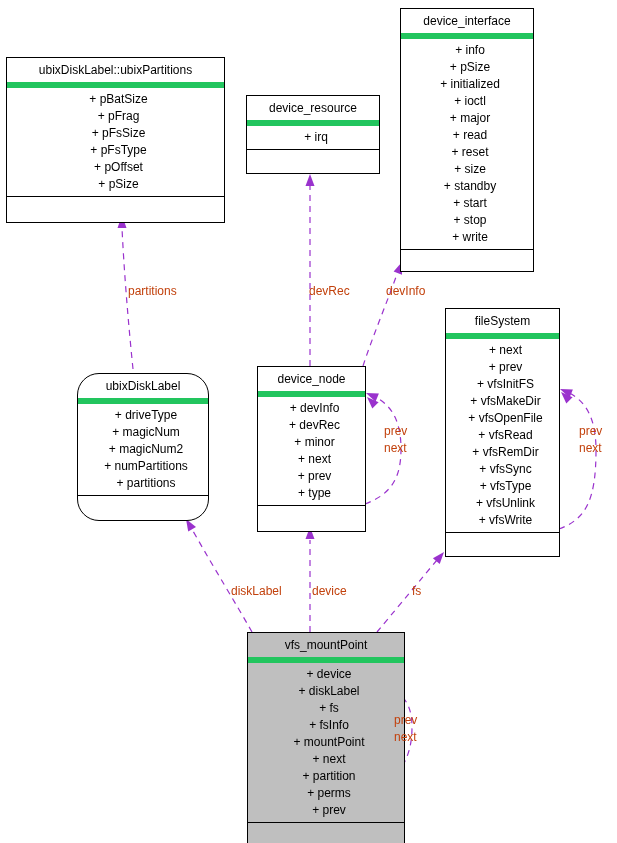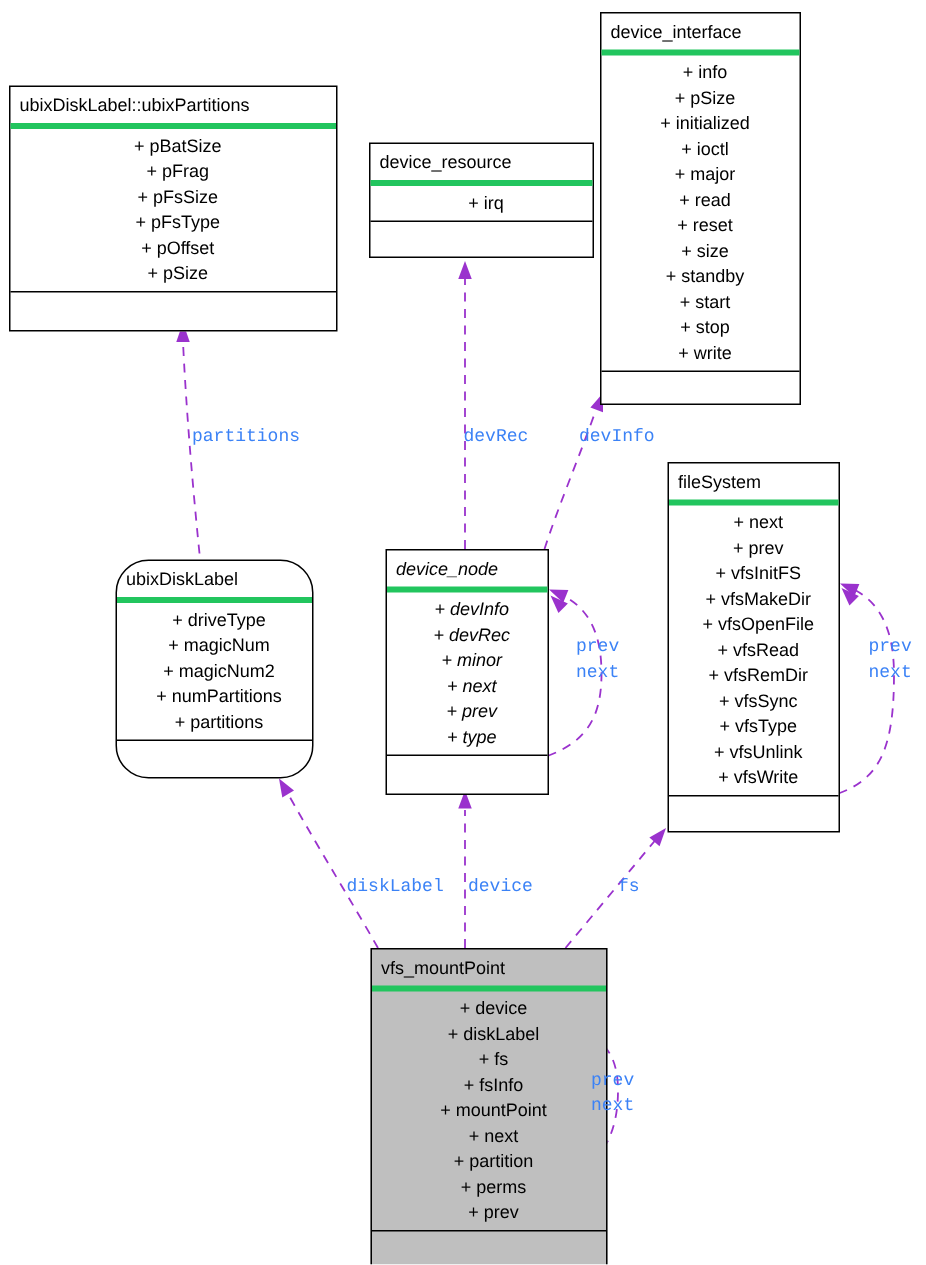--- a/index.html
+++ b/index.html
@@ -9,28 +9,28 @@
   }
   svg.edges{position:absolute;left:0;top:0;width:617px;height:843px;pointer-events:none;}
   svg.edges path{fill:none;stroke-width:1.2;stroke-dasharray:6,5;}
   svg.edges polygon{stroke:none;}
   .uml-box{
     position:absolute;background:#ffffff;border:1px solid #000;box-sizing:border-box;
     cursor:pointer;
   }
   .uml-box.highlight{background:#bfbfbf;}
   .uml-title{
-    padding:4px 6px;height:16px;line-height:16px;
-    border-bottom:4px solid #22c55e;white-space:nowrap;overflow:hidden;
+    text-align:center;padding:4px 6px;height:16px;line-height:16px;
+    border-bottom:6px solid #22c55e;white-space:nowrap;overflow:hidden;
   }
   .uml-fields{padding:3px 0 3px 6px;line-height:17px;text-align:center;}
   .uml-fields .field{white-space:nowrap;}
   .uml-empty{border-top:1px solid #000;}
   .edge-label{
-    position:absolute;line-height:17px;white-space:pre-line;color:#3b82f6;font-family:Liberation Mono, monospace;
+    position:absolute;line-height:17px;white-space:pre-line;color:#c2410c;
   }
 </style>
 </head>
 <body>
 
 <div class="canvas">
 
   <svg class="edges" xmlns="http://www.w3.org/2000/svg">
 
     <g>
@@ -88,21 +88,21 @@
         <div class="field">+ pBatSize</div>
         <div class="field">+ pFrag</div>
         <div class="field">+ pFsSize</div>
         <div class="field">+ pFsType</div>
         <div class="field">+ pOffset</div>
         <div class="field">+ pSize</div>
       </div>
     <div class="uml-empty" style="height:25px;"></div>
   </div>
 
-  <div class="uml-box" style="left:246px;top:95px;width:150px;">
+  <div class="uml-box" style="left:246px;top:95px;width:134px;">
     <div class="uml-title">device_resource</div>
     <div class="uml-fields">
         <div class="field">+ irq</div>
       </div>
     <div class="uml-empty" style="height:23px;"></div>
   </div>
 
   <div class="uml-box" style="left:400px;top:8px;width:134px;">
     <div class="uml-title">device_interface</div>
     <div class="uml-fields">
@@ -127,21 +127,21 @@
     <div class="uml-fields">
         <div class="field">+ driveType</div>
         <div class="field">+ magicNum</div>
         <div class="field">+ magicNum2</div>
         <div class="field">+ numPartitions</div>
         <div class="field">+ partitions</div>
       </div>
     <div class="uml-empty" style="height:24px;"></div>
   </div>
 
-  <div class="uml-box" style="left:257px;top:366px;width:109px;font-style:italic;">
+  <div class="uml-box" style="left:257px;top:366px;width:109px;">
     <div class="uml-title">device_node</div>
     <div class="uml-fields">
         <div class="field">+ devInfo</div>
         <div class="field">+ devRec</div>
         <div class="field">+ minor</div>
         <div class="field">+ next</div>
         <div class="field">+ prev</div>
         <div class="field">+ type</div>
       </div>
     <div class="uml-empty" style="height:25px;"></div>

